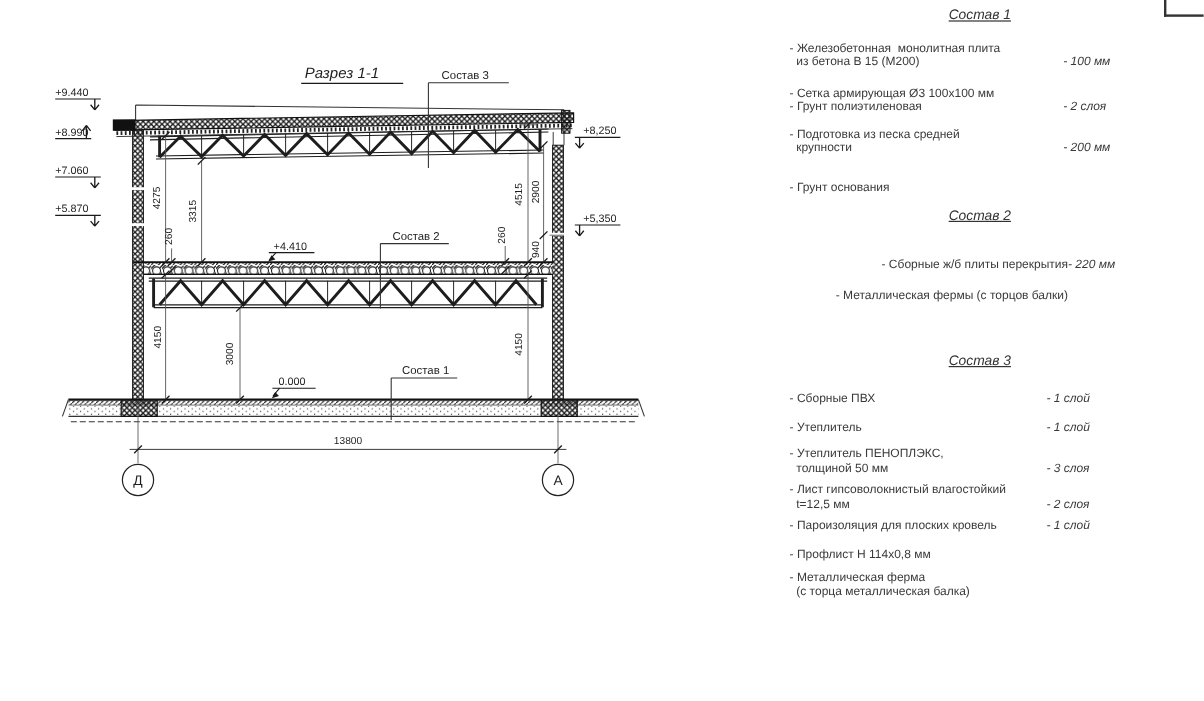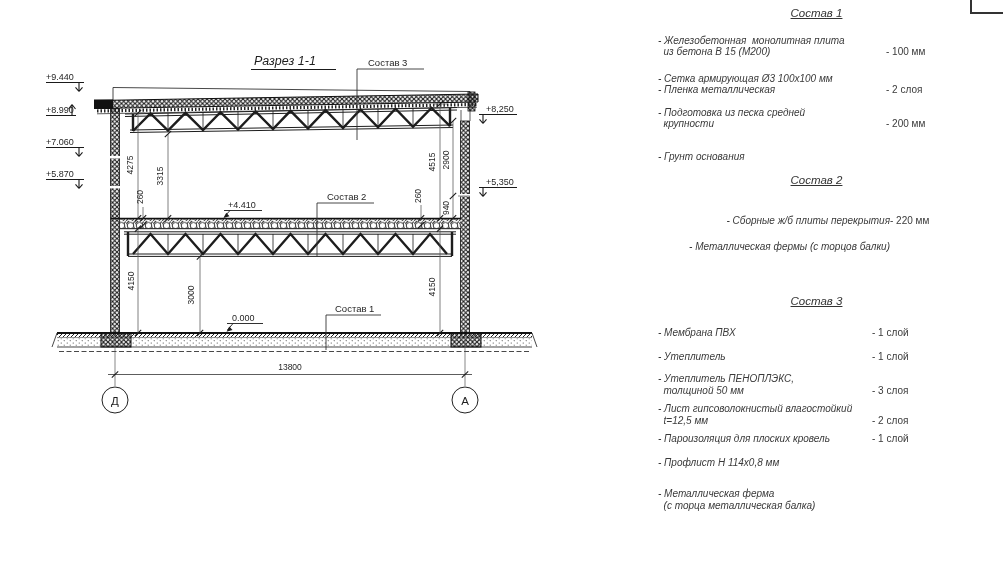--- a/index.html
+++ b/index.html
@@ -6,22 +6,22 @@
   body{width:1003px;height:584px;background:#fff;font-family:"Liberation Sans",sans-serif;}
   .canvas{position:relative;width:1003px;height:584px;overflow:hidden;background:#fff;}
   .canvas svg{position:absolute;left:0;top:0;}
   .frame-corner{position:absolute;left:970px;top:0;width:32px;height:12px;
     border-left:2px solid #333;border-bottom:2px solid #333;}
   .spec-panel{position:absolute;left:658px;top:0;width:345px;color:#3a3a3a;
     font-size:10px;line-height:11.5px;}
   .spec-title{font-style:italic;text-decoration:underline;font-size:11.5px;
     text-align:center;padding-right:28px;color:#333;}
   .spec-row{display:flex;align-items:flex-end;}
-  .item-name{white-space:pre-wrap;font-style:italic;}
-  .item-value{white-space:pre;flex:0 0 auto;}
+  .item-name{white-space:pre-wrap;}
+  .item-value{white-space:pre;flex:0 0 auto;font-style:italic;}
   .s1 .item-name{flex:0 0 228px;}
   .s2 .item-name{flex:0 0 232px;}
   .s3 .item-name{flex:0 0 214px;}
   .s1{margin-top:8px;}  .s1 .spec-items{margin-top:15px;}
   .s2{margin-top:13px;} .s2 .spec-items{margin-top:28px;text-align:right;}
   .s3{margin-top:43px;} .s3 .spec-items{margin-top:20px;}
   svg text{fill:#1f1f1f;}
   .dimtxt{font-size:8.5px;}
   .elevtxt{font-size:9px;}
   .callout{font-size:9.5px;}
@@ -222,21 +222,21 @@
         <div class="spec-row" style="margin-bottom:15px">
           <span class="item-name">- Железобетонная  монолитная плита
   из бетона В 15 (М200)</span>
           <span class="item-value">- 100 мм</span>
         </div>
         <div class="spec-row" style="margin-bottom:0">
           <span class="item-name">- Сетка армирующая Ø3 100х100 мм</span>
           <span class="item-value"></span>
         </div>
         <div class="spec-row" style="margin-bottom:11px">
-          <span class="item-name">- Пленка металлическая</span>
+          <span class="item-name">- Грунт полиэтиленовая</span>
           <span class="item-value">- 2 слоя</span>
         </div>
         <div class="spec-row" style="margin-bottom:21px">
           <span class="item-name">- Подготовка из песка средней
   крупности</span>
           <span class="item-value">- 200 мм</span>
         </div>
         <div class="spec-row">
           <span class="item-name">- Грунт основания</span>
           <span class="item-value"></span>
@@ -255,42 +255,42 @@
           <span class="item-name">- Металлическая фермы (с торцов балки)</span>
           <span class="item-value"></span>
         </div>
       </div>
     </div>
 
     <div class="spec-section s3">
       <div class="spec-title">Состав 3</div>
       <div class="spec-items">
         <div class="spec-row" style="margin-bottom:12px">
-          <span class="item-name">- Мембрана ПВХ</span>
+          <span class="item-name">- Сборные ПВХ</span>
           <span class="item-value">- 1 слой</span>
         </div>
         <div class="spec-row" style="margin-bottom:11px">
           <span class="item-name">- Утеплитель</span>
           <span class="item-value">- 1 слой</span>
         </div>
         <div class="spec-row" style="margin-bottom:7px">
           <span class="item-name">- Утеплитель ПЕНОПЛЭКС,
   толщиной 50 мм</span>
           <span class="item-value">- 3 слоя</span>
         </div>
         <div class="spec-row" style="margin-bottom:7px">
           <span class="item-name">- Лист гипсоволокнистый влагостойкий
   t=12,5 мм</span>
           <span class="item-value">- 2 слоя</span>
         </div>
         <div class="spec-row" style="margin-bottom:12px">
           <span class="item-name">- Пароизоляция для плоских кровель</span>
           <span class="item-value">- 1 слой</span>
         </div>
-        <div class="spec-row" style="margin-bottom:20px">
+        <div class="spec-row" style="margin-bottom:8px">
           <span class="item-name">- Профлист Н 114х0,8 мм</span>
           <span class="item-value"></span>
         </div>
         <div class="spec-row">
           <span class="item-name">- Металлическая ферма
   (с торца металлическая балка)</span>
           <span class="item-value"></span>
         </div>
       </div>
     </div>

